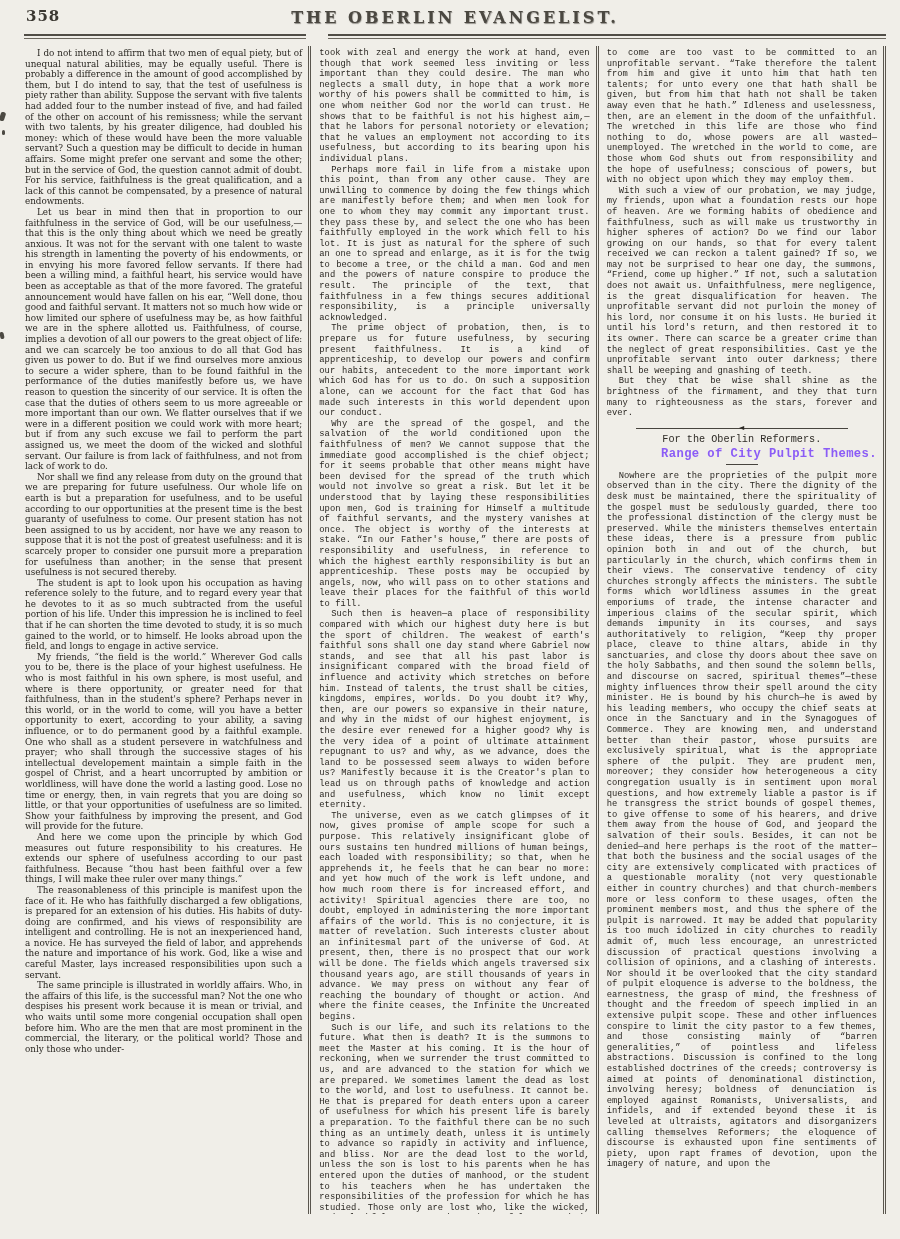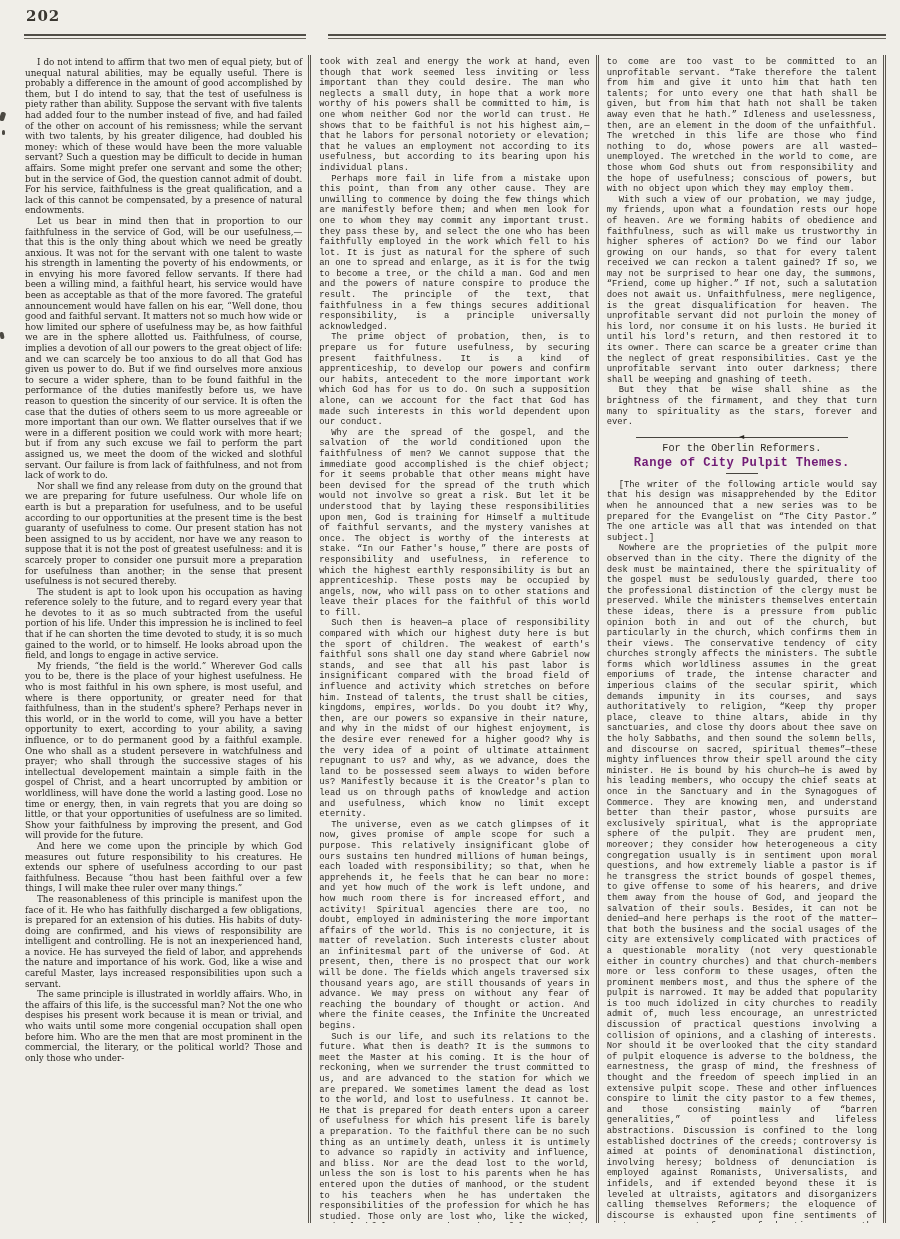--- a/index.html
+++ b/index.html
@@ -24,58 +24,59 @@
     text-align:center; padding-top:4px;
     font-size:16px; font-weight:bold; letter-spacing:3px;
     color:#4b4841;
     text-shadow:0.6px 0.6px 0.9px rgba(70,66,60,0.55);
   }
   .toprule { display:flex; margin-top:3px; }
   .rule-seg { height:2px; border-top:2px solid #514e47; border-bottom:1px solid #6b675f; }
   .rule-seg.seg1 { width:282px; margin-right:22px; }
   .rule-seg.seg2 { flex:1; }
 
-  .columns { display:flex; align-items:stretch; margin-top:16px; height:1168px; overflow:hidden; }
+  .columns { display:flex; align-items:stretch; margin-top:7px; height:1168px; overflow:hidden; }
   .col {
     width:33.333%; box-sizing:border-box;
     padding:2px 6px 0 1px;
     border-right:3px double #5a564e;
     overflow:hidden;
   }
   .col + .col { padding-left:8px;font-family:Liberation Mono, monospace; }
 
   p.body-para {
     margin:0; font-size:8.8px; line-height:10.6px;
     text-align:justify; text-indent:12px; color:#2a2722;
   }
   p.no-indent { text-indent:0; }
 
   .section-divider { display:flex; align-items:center; justify-content:center; margin:8px 26px 4px; }
   .divider-line { flex:1; max-width:105px; height:1px; background:#47443e; }
   .divider-arrow { font-size:9px; line-height:3px; color:#2a2722; margin:0 -2px; transform:scaleY(0.75); }
 
   .attribution { margin:4px 0 2px; font-size:10.2px; text-align:center; color:#2e2b26; }
-  .article-title { margin:2px 0 3px; font-size:12.2px; font-weight:bold; text-align:center; letter-spacing:0.4px; color:#701a75; }
+  .article-title { margin:2px 0 3px; font-size:12.2px; font-weight:bold; text-align:right; letter-spacing:0.4px; color:#8b5cf6; }
   .title-rule { width:32px; height:1px; background:#47443e; margin:0 auto 6px; }
 
   .scan-artifact { position:absolute; background:#4c4942; border-radius:2px; }
   .artifact-1 { left:0; top:112px; width:5px; height:9px; transform:rotate(18deg); }
   .artifact-2 { left:2px; top:130px; width:3px; height:5px; }
   .artifact-3 { left:0; top:332px; width:4px; height:7px; transform:rotate(-12deg); }
 </style>
 </head>
 <body>
 
 <div class="page">
   <div class="scan-artifact artifact-1"></div>
   <div class="scan-artifact artifact-2"></div>
   <div class="scan-artifact artifact-3"></div>
 
   <header class="page-header">
-    <div class="pageno">202</div>
+    <div class="pageno">358</div>
+    <div class="masthead">THE OBERLIN EVANGELIST.</div>
   </header>
 
   <div class="toprule">
     <div class="rule-seg seg1"></div>
     <div class="rule-seg seg2"></div>
   </div>
 
   <main class="columns">
 
     <section class="col">
@@ -95,30 +96,29 @@
       <p class="body-para">The prime object of probation, then, is to prepare us for future usefulness, by securing present faithfulness. It is a kind of apprenticeship, to develop our powers and confirm our habits, antecedent to the more important work which God has for us to do. On such a supposition alone, can we account for the fact that God has made such interests in this world dependent upon our conduct.</p>
       <p class="body-para">Why are the spread of the gospel, and the salvation of the world conditioned upon the faithfulness of men? We cannot suppose that the immediate good accomplished is the chief object; for it seems probable that other means might have been devised for the spread of the truth which would not involve so great a risk. But let it be understood that by laying these responsibilities upon men, God is training for Himself a multitude of faithful servants, and the mystery vanishes at once. The object is worthy of the interests at stake. “In our Father's house,” there are posts of responsibility and usefulness, in reference to which the highest earthly responsibility is but an apprenticeship. These posts may be occupied by angels, now, who will pass on to other stations and leave their places for the faithful of this world to fill.</p>
       <p class="body-para">Such then is heaven—a place of responsibility compared with which our highest duty here is but the sport of children. The weakest of earth's faithful sons shall one day stand where Gabriel now stands, and see that all his past labor is insignificant compared with the broad field of influence and activity which stretches on before him. Instead of talents, the trust shall be cities, kingdoms, empires, worlds. Do you doubt it? Why, then, are our powers so expansive in their nature, and why in the midst of our highest enjoyment, is the desire ever renewed for a higher good? Why is the very idea of a point of ultimate attainment repugnant to us? and why, as we advance, does the land to be possessed seem always to widen before us? Manifestly because it is the Creator's plan to lead us on through paths of knowledge and action and usefulness, which know no limit except eternity.</p>
       <p class="body-para">The universe, even as we catch glimpses of it now, gives promise of ample scope for such a purpose. This relatively insignificant globe of ours sustains ten hundred millions of human beings, each loaded with responsibility; so that, when he apprehends it, he feels that he can bear no more: and yet how much of the work is left undone, and how much room there is for increased effort, and activity! Spiritual agencies there are too, no doubt, employed in administering the more important affairs of the world. This is no conjecture, it is matter of revelation. Such interests cluster about an infinitesmal part of the universe of God. At present, then, there is no prospect that our work will be done. The fields which angels traversed six thousand years ago, are still thousands of years in advance. We may press on without any fear of reaching the boundary of thought or action. And where the finite ceases, the Infinite the Uncreated begins.</p>
       <p class="body-para">Such is our life, and such its relations to the future. What then is death? It is the summons to meet the Master at his coming. It is the hour of reckoning, when we surrender the trust committed to us, and are advanced to the station for which we are prepared. We sometimes lament the dead as lost to the world, and lost to usefulness. It cannot be. He that is prepared for death enters upon a career of usefulness for which his present life is barely a preparation. To the faithful there can be no such thing as an untimely death, unless it is untimely to advance so rapidly in activity and influence, and bliss. Nor are the dead lost to the world, unless the son is lost to his parents when he has entered upon the duties of manhood, or the student to his teachers when he has undertaken the responsibilities of the profession for which he has studied. Those only are lost who, like the wicked, and slothful servant, have been false to their trust, and have shown themselves unfit to bear responsibility. The universe was not made for them. The few duties upon which God tests their faithfulness here are the last that He will give them to do. The interests of the world</p>
     </section>
 
     <section class="col">
       <p class="body-para no-indent">to come are too vast to be committed to an unprofitable servant. “Take therefore the talent from him and give it unto him that hath ten talents; for unto every one that hath shall be given, but from him that hath not shall be taken away even that he hath.” Idleness and uselessness, then, are an element in the doom of the unfaithful. The wretched in this life are those who find nothing to do, whose powers are all wasted—unemployed. The wretched in the world to come, are those whom God shuts out from responsibility and the hope of usefulness; conscious of powers, but with no object upon which they may employ them.</p>
       <p class="body-para">With such a view of our probation, we may judge, my friends, upon what a foundation rests our hope of heaven. Are we forming habits of obedience and faithfulness, such as will make us trustworthy in higher spheres of action? Do we find our labor growing on our hands, so that for every talent received we can reckon a talent gained? If so, we may not be surprised to hear one day, the summons, “Friend, come up higher.” If not, such a salutation does not await us. Unfaithfulness, mere negligence, is the great disqualification for heaven. The unprofitable servant did not purloin the money of his lord, nor consume it on his lusts. He buried it until his lord's return, and then restored it to its owner. There can scarce be a greater crime than the neglect of great responsibilities. Cast ye the unprofitable servant into outer darkness; there shall be weeping and gnashing of teeth.</p>
-      <p class="body-para">But they that be wise shall shine as the brightness of the firmament, and they that turn many to spirituality as the stars, forever and ever.</p>
+      <p class="body-para">But they that be wise shall shine as the brightness of the firmament, and they that turn many to righteousness as the stars, forever and ever.</p>
 
       <div class="section-divider">
         <span class="divider-line"></span>
         <span class="divider-arrow">◄</span>
         <span class="divider-line"></span>
       </div>
 
       <div class="attribution">For the Oberlin Reformers.</div>
       <h2 class="article-title">Range of City Pulpit Themes.</h2>
       <div class="title-rule"></div>
 
-      <p class="body-para">[The writer of the following article would say that his design was misapprehended by the Editor when he announced that a new series was to be prepared for the Evangelist on “The City Pastor.” The one article was all that was intended on that subject.]</p>
       <p class="body-para">Nowhere are the proprieties of the pulpit more observed than in the city. There the dignity of the desk must be maintained, there the spirituality of the gospel must be sedulously guarded, there too the professional distinction of the clergy must be preserved. While the ministers themselves entertain these ideas, there is a pressure from public opinion both in and out of the church, but particularly in the church, which confirms them in their views. The conservative tendency of city churches strongly affects the ministers. The subtle forms which worldliness assumes in the great emporiums of trade, the intense character and imperious claims of the secular spirit, which demands impunity in its courses, and says authoritatively to religion, “Keep thy proper place, cleave to thine altars, abide in thy sanctuaries, and close thy doors about thee save on the holy Sabbaths, and then sound the solemn bells, and discourse on sacred, spiritual themes”—these mighty influences throw their spell around the city minister. He is bound by his church—he is awed by his leading members, who occupy the chief seats at once in the Sanctuary and in the Synagogues of Commerce. They are knowing men, and understand better than their pastor, whose pursuits are exclusively spiritual, what is the appropriate sphere of the pulpit. They are prudent men, moreover; they consider how heterogeneous a city congregation usually is in sentiment upon moral questions, and how extremely liable a pastor is if he transgress the strict bounds of gospel themes, to give offense to some of his hearers, and drive them away from the house of God, and jeopard the salvation of their souls. Besides, it can not be denied—and here perhaps is the root of the matter—that both the business and the social usages of the city are extensively complicated with practices of a questionable morality (not very questionable either in country churches) and that church-members more or less conform to these usages, often the prominent members most, and thus the sphere of the pulpit is narrowed. It may be added that popularity is too much idolized in city churches to readily admit of, much less encourage, an unrestricted discussion of practical questions involving a collision of opinions, and a clashing of interests. Nor should it be overlooked that the city standard of pulpit eloquence is adverse to the boldness, the earnestness, the grasp of mind, the freshness of thought and the freedom of speech implied in an extensive pulpit scope. These and other influences conspire to limit the city pastor to a few themes, and those consisting mainly of “barren generalities,” of pointless and lifeless abstractions. Discussion is confined to the long established doctrines of the creeds; controversy is aimed at points of denominational distinction, involving heresy; boldness of denunciation is employed against Romanists, Universalists, and infidels, and if extended beyond these it is leveled at ultraists, agitators and disorganizers calling themselves Reformers; the eloquence of discourse is exhausted upon fine sentiments of piety, upon rapt frames of devotion, upon the imagery of nature, and upon the</p>
     </section>
 
   </main>
 </div>
 
 </body></html>

